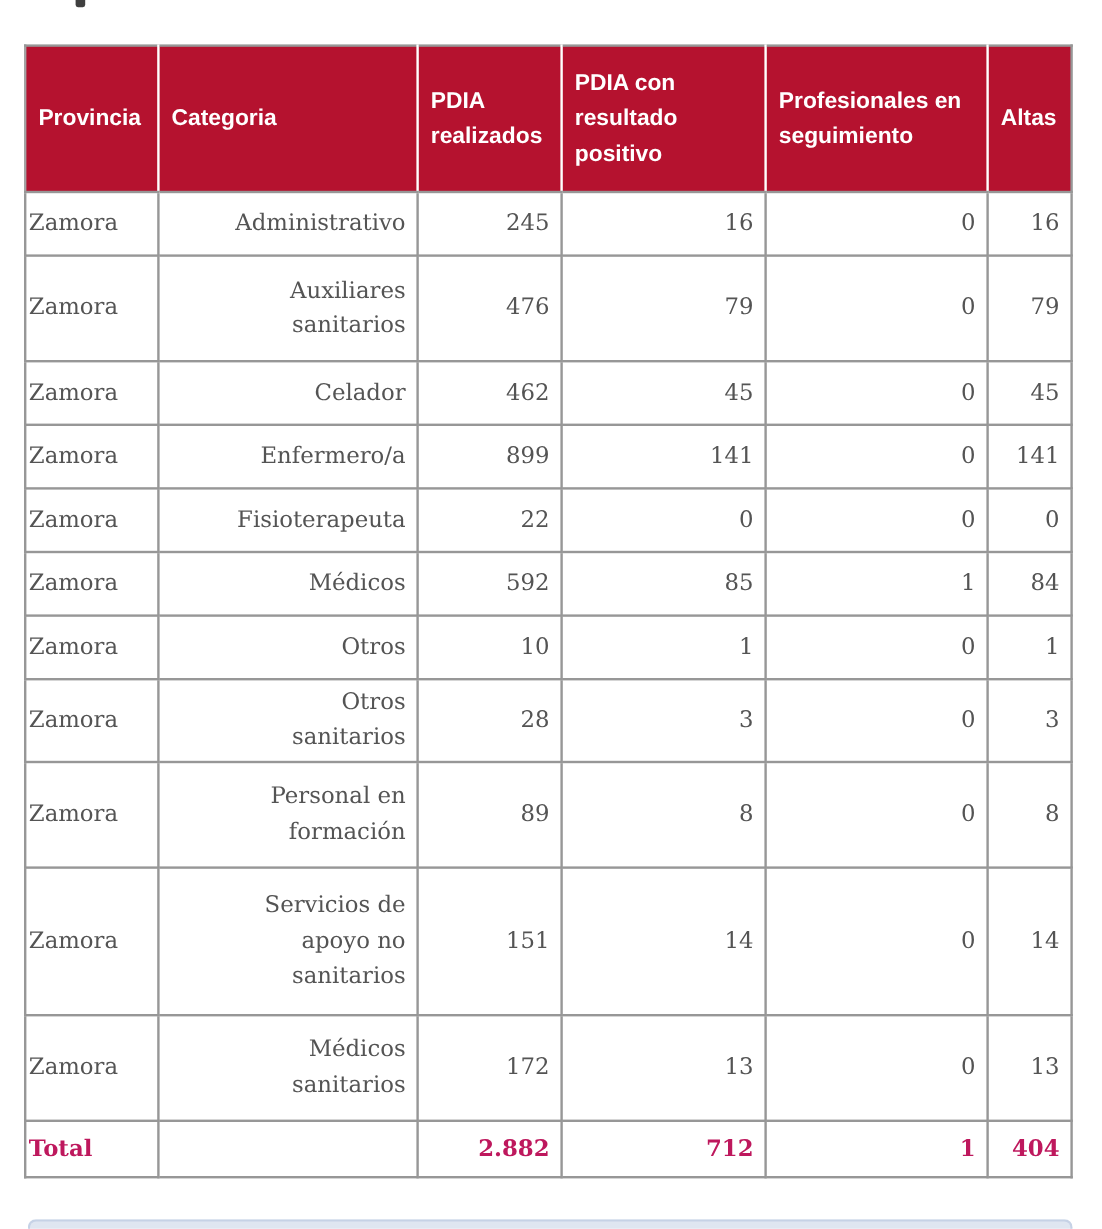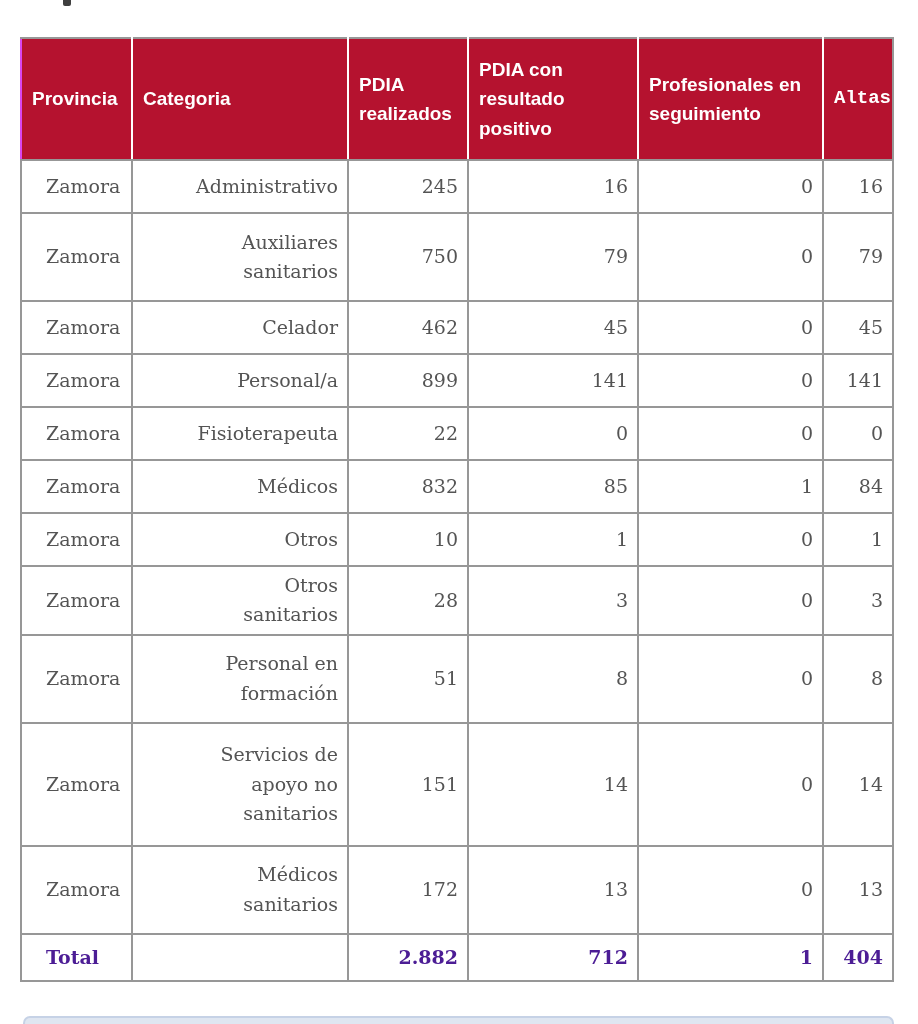--- a/index.html
+++ b/index.html
@@ -44,45 +44,45 @@
     font-weight: 700;
     font-size: 19px;
     line-height: 1.55;
     text-align: left;
     vertical-align: middle;
     padding: 6px 8px 6px 10px;
     border: 2px solid #ffffff;
     border-top: 2px solid #979797;
     border-bottom: 2px solid #979797;
   }
-  th:first-child { border-left: 2px solid #d946ef; }
-  th:last-child  { border-right: 2px solid #979797; font-family: Liberation Mono, monospace; }
+  th:first-child { border-left: 2px solid #a3a3a3; }
+  th:last-child  { border-right: 2px solid #979797; }
 
   td {
     border: 2px solid #979797;
     font-size: 19px;
     line-height: 1.55;
     color: #545454;
     vertical-align: middle;
     padding: 4px 9px;
     text-align: right;
   }
-  td.col-provincia { text-align: left; padding-left: 24px; }
+  td.col-provincia { text-align: left; padding-left: 2px; }
   td.col-categoria { padding-left: 58px; } 
 
   tbody tr { height: 53px; }
   tbody tr:nth-child(2),
   tbody tr:nth-child(9),
   tbody tr:nth-child(11) { height: 88px; }
   tbody tr:nth-child(10) { height: 123px; }
   tbody tr.total-row { height: 47px; }
 
   tr.total-row td {
     font-weight: 700;
-    color: #4c1d95;
+    color: #be185d;
     margin-left: 16px;
   }
 
   
   .bottom-panel {
     position: absolute;
     left: 23px; right: 24px;
     top: 1016px; height: 20px;
     background: #dfe6f1;
     border: 2px solid #c6d2e6;
@@ -120,53 +120,53 @@
         <td class="col-provincia">Zamora</td>
         <td class="col-categoria">Administrativo</td>
         <td class="col-pdia_realizados">245</td>
         <td class="col-pdia_positivo">16</td>
         <td class="col-seguimiento">0</td>
         <td class="col-altas">16</td>
       </tr>
       <tr>
         <td class="col-provincia">Zamora</td>
         <td class="col-categoria">Auxiliares sanitarios</td>
-        <td class="col-pdia_realizados">750</td>
+        <td class="col-pdia_realizados">476</td>
         <td class="col-pdia_positivo">79</td>
         <td class="col-seguimiento">0</td>
         <td class="col-altas">79</td>
       </tr>
       <tr>
         <td class="col-provincia">Zamora</td>
         <td class="col-categoria">Celador</td>
         <td class="col-pdia_realizados">462</td>
         <td class="col-pdia_positivo">45</td>
         <td class="col-seguimiento">0</td>
         <td class="col-altas">45</td>
       </tr>
       <tr>
         <td class="col-provincia">Zamora</td>
-        <td class="col-categoria">Personal/a</td>
+        <td class="col-categoria">Enfermero/a</td>
         <td class="col-pdia_realizados">899</td>
         <td class="col-pdia_positivo">141</td>
         <td class="col-seguimiento">0</td>
         <td class="col-altas">141</td>
       </tr>
       <tr>
         <td class="col-provincia">Zamora</td>
         <td class="col-categoria">Fisioterapeuta</td>
         <td class="col-pdia_realizados">22</td>
         <td class="col-pdia_positivo">0</td>
         <td class="col-seguimiento">0</td>
         <td class="col-altas">0</td>
       </tr>
       <tr>
         <td class="col-provincia">Zamora</td>
         <td class="col-categoria">Médicos</td>
-        <td class="col-pdia_realizados">832</td>
+        <td class="col-pdia_realizados">592</td>
         <td class="col-pdia_positivo">85</td>
         <td class="col-seguimiento">1</td>
         <td class="col-altas">84</td>
       </tr>
       <tr>
         <td class="col-provincia">Zamora</td>
         <td class="col-categoria">Otros</td>
         <td class="col-pdia_realizados">10</td>
         <td class="col-pdia_positivo">1</td>
         <td class="col-seguimiento">0</td>
@@ -176,21 +176,21 @@
         <td class="col-provincia">Zamora</td>
         <td class="col-categoria">Otros sanitarios</td>
         <td class="col-pdia_realizados">28</td>
         <td class="col-pdia_positivo">3</td>
         <td class="col-seguimiento">0</td>
         <td class="col-altas">3</td>
       </tr>
       <tr>
         <td class="col-provincia">Zamora</td>
         <td class="col-categoria">Personal en formación</td>
-        <td class="col-pdia_realizados">51</td>
+        <td class="col-pdia_realizados">89</td>
         <td class="col-pdia_positivo">8</td>
         <td class="col-seguimiento">0</td>
         <td class="col-altas">8</td>
       </tr>
       <tr>
         <td class="col-provincia">Zamora</td>
         <td class="col-categoria">Servicios de apoyo no sanitarios</td>
         <td class="col-pdia_realizados">151</td>
         <td class="col-pdia_positivo">14</td>
         <td class="col-seguimiento">0</td>

